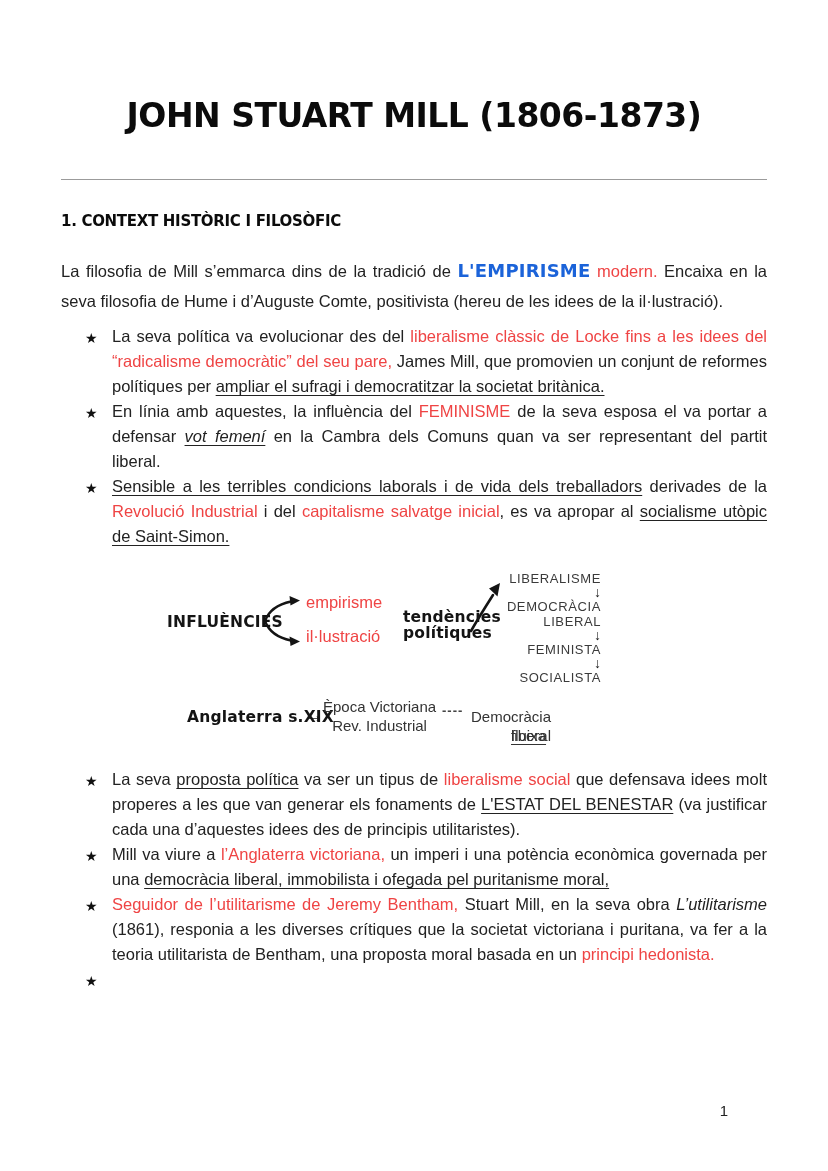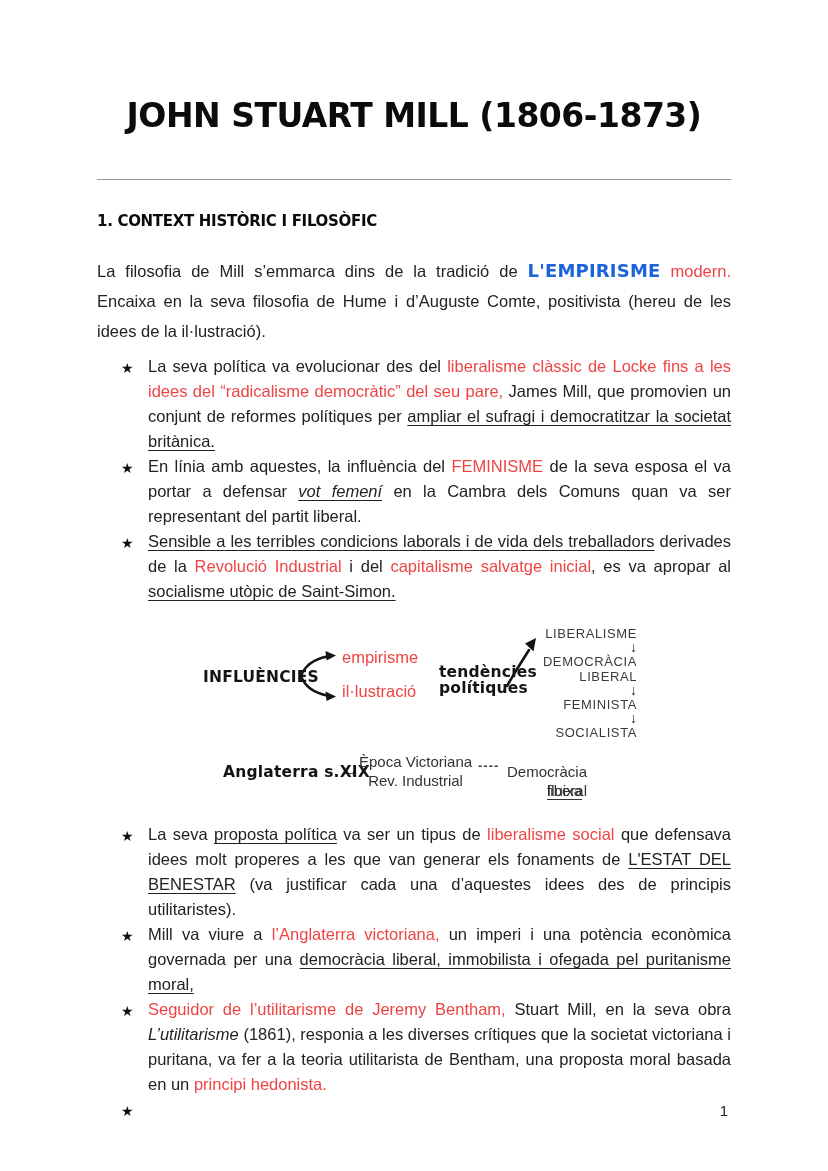--- a/index.html
+++ b/index.html
@@ -11,21 +11,21 @@
   *{box-sizing:border-box;}
   html,body{margin:0;padding:0;background:#ffffff;}
   .page{
     position:relative;
     width:828px;height:1171px;
     background:#ffffff;
     font-family:"Liberation Sans",sans-serif;
     color:var(--ink);
     overflow:hidden;
   }
-  .content{padding:0 97px;}
+  .content{padding:0 61px;}
   .display{font-family:"DejaVu Sans",sans-serif;font-weight:800;color:var(--ink-dark);}
   h1.title{
     margin:96px 0 0 0;
     font-size:33px;
     letter-spacing:-0.5px;
     text-align:center;
     white-space:nowrap;
   }
   hr.divider{
     margin:44px 0 0 0;

